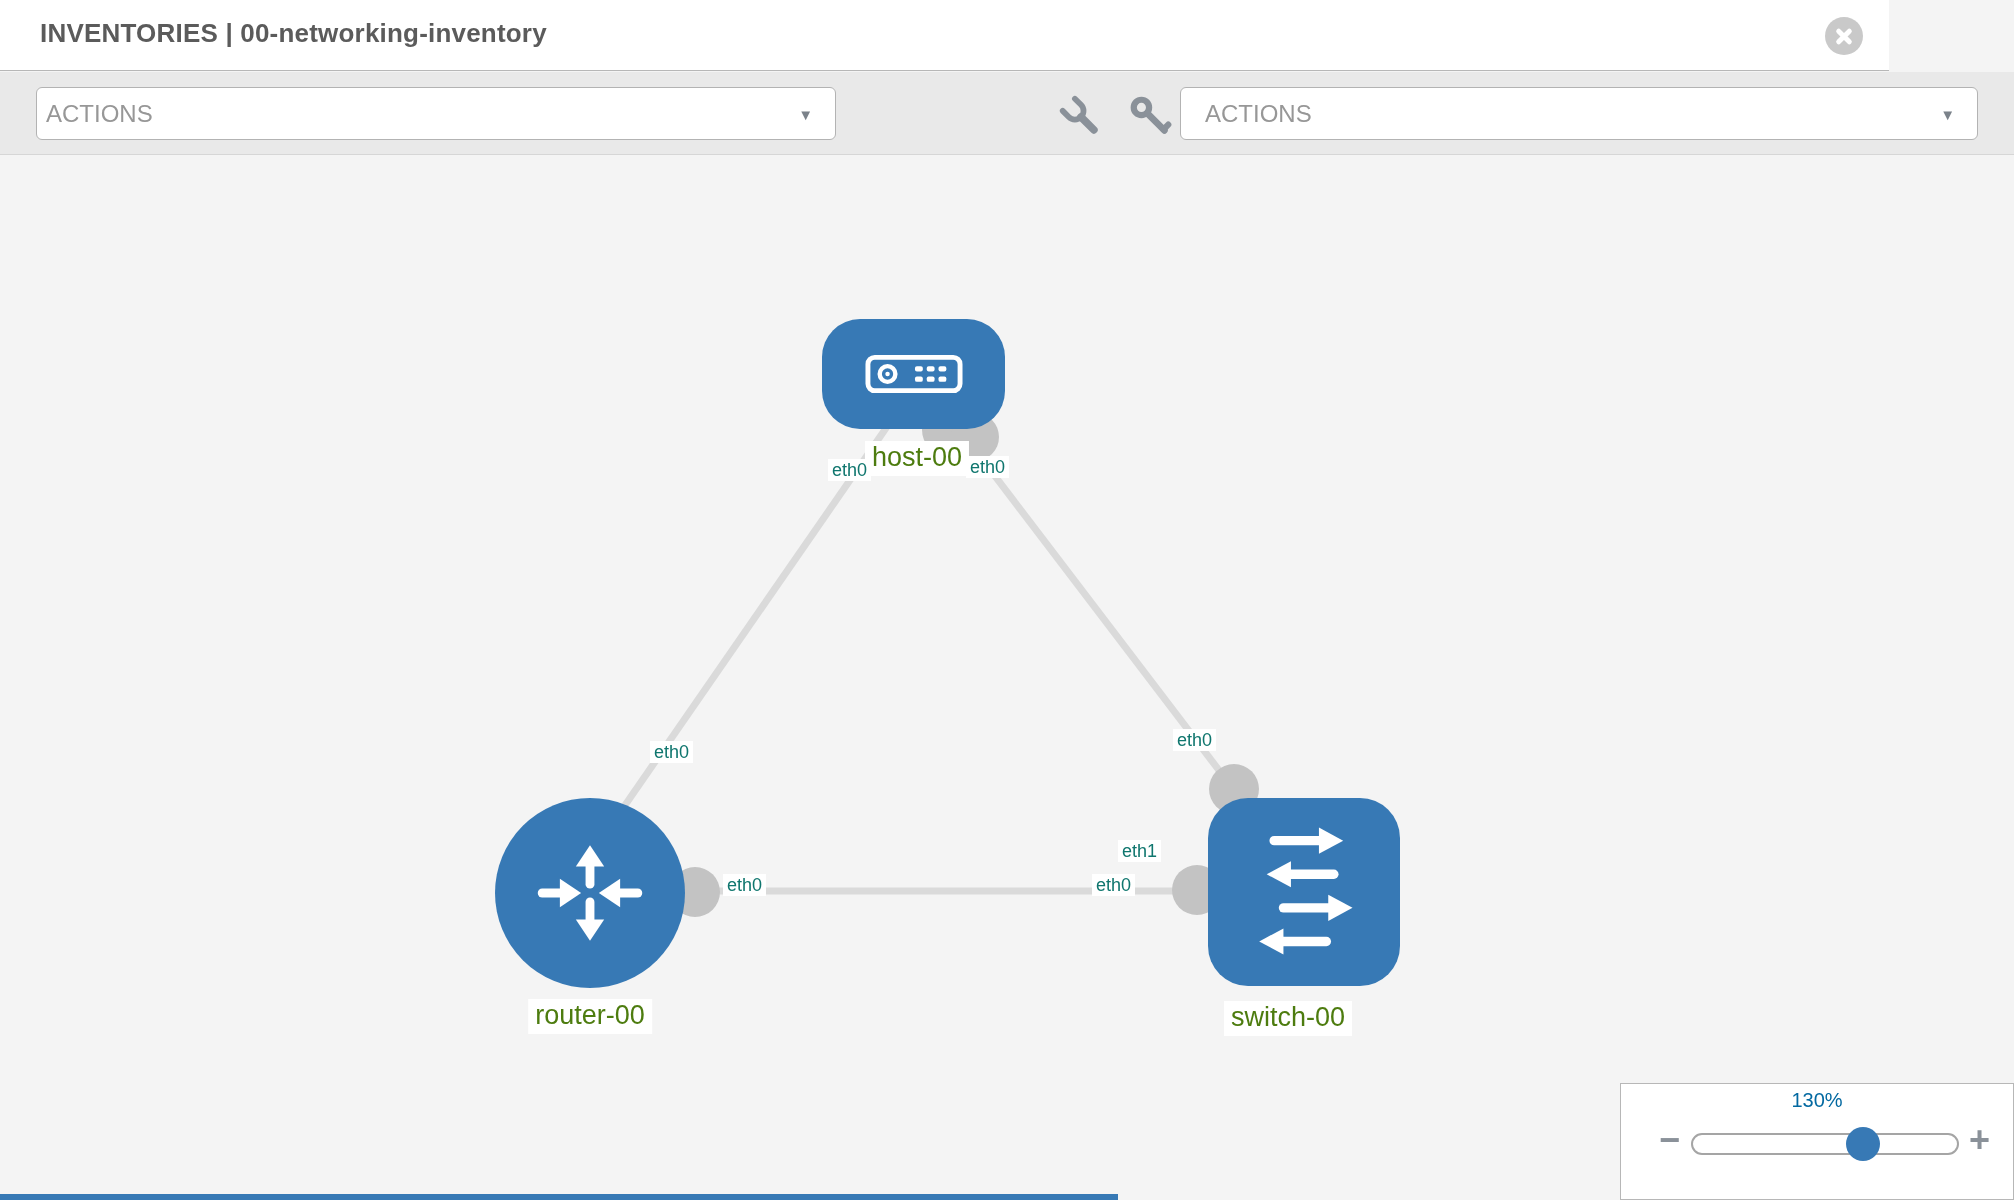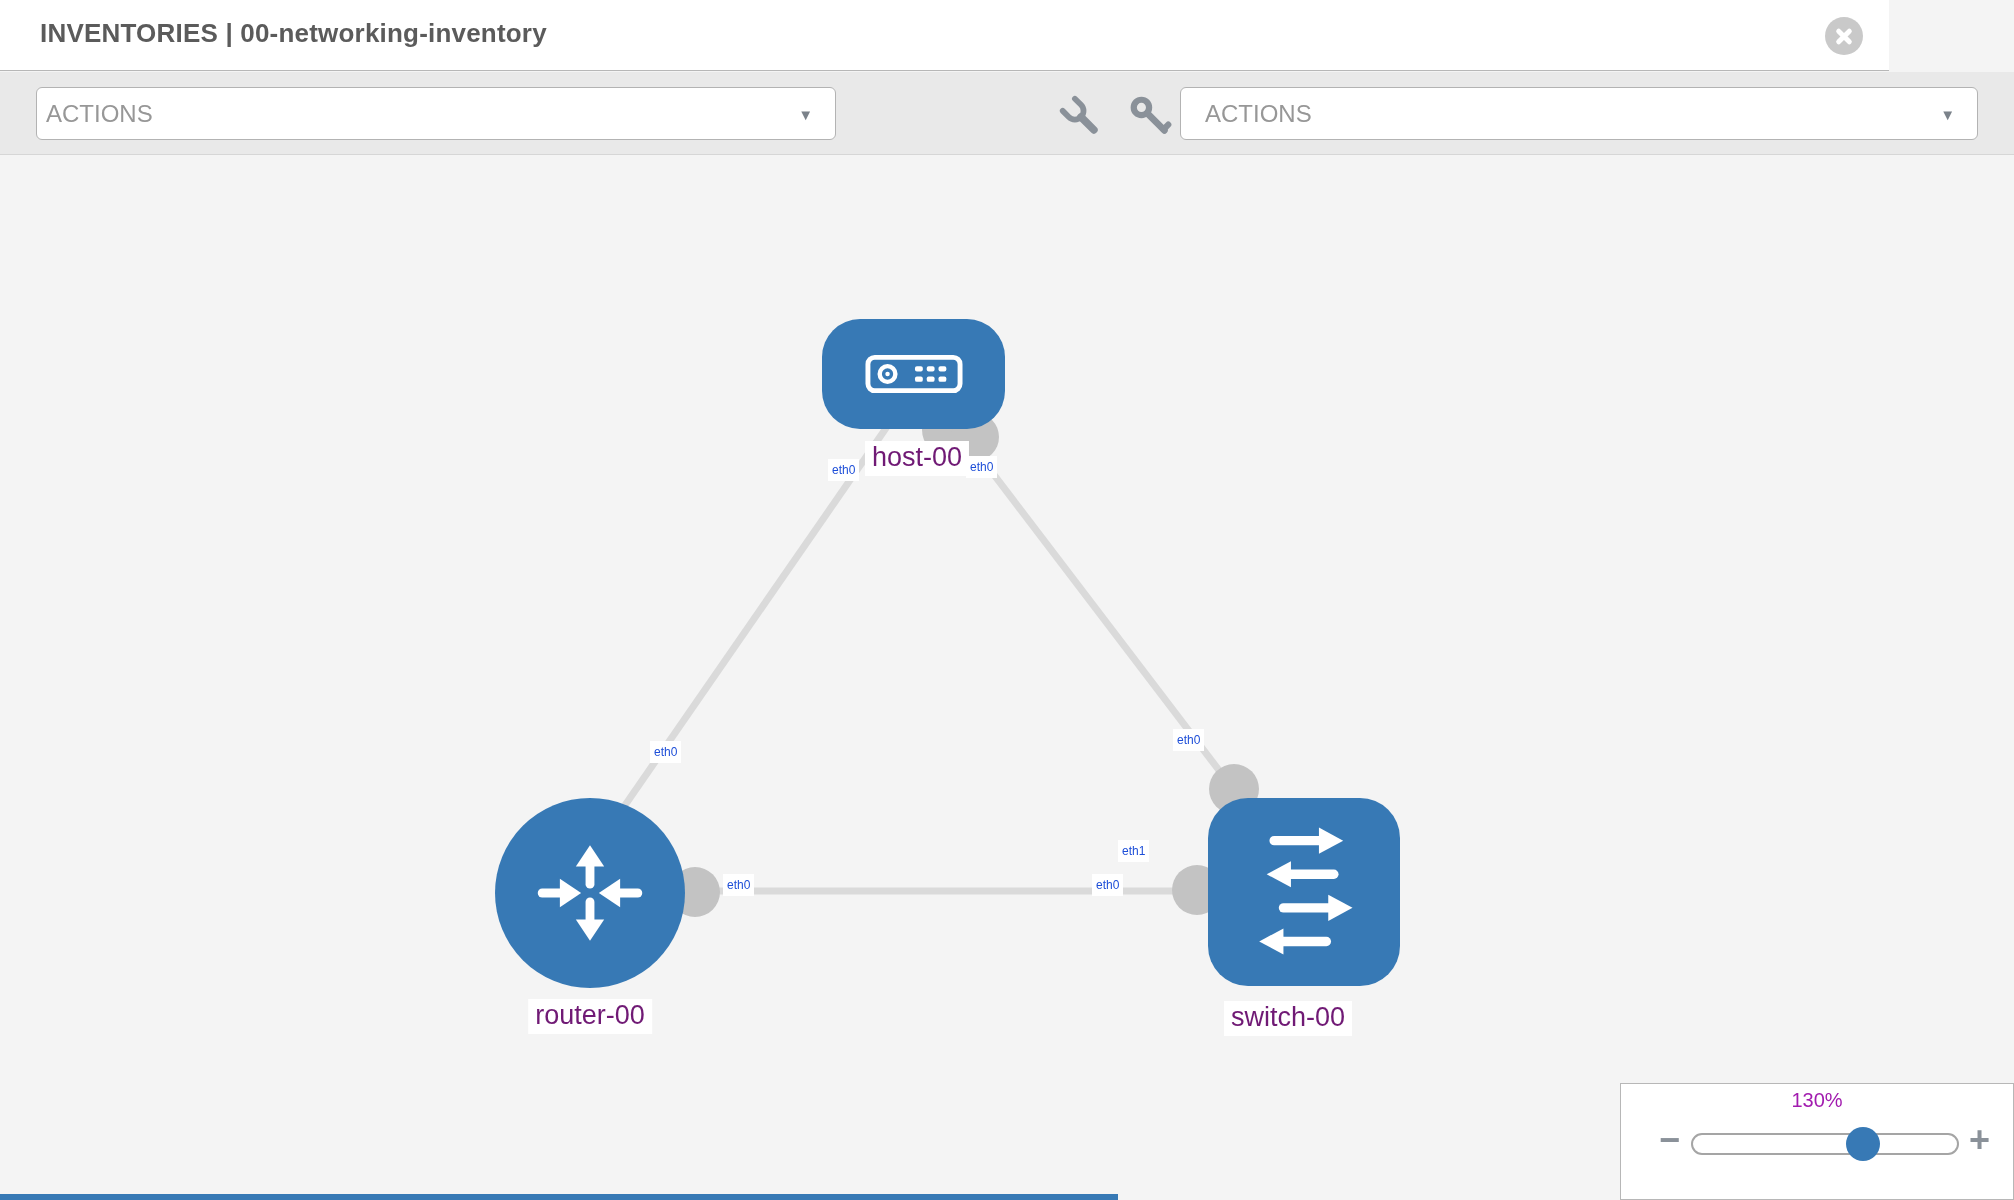--- a/index.html
+++ b/index.html
@@ -38,31 +38,31 @@
             background:#f4f4f4; }
   .net-svg { position:absolute; left:0; top:0; z-index:1; }
 
   .node { position:absolute; z-index:2; background:#3779b5; cursor:pointer;
           display:flex; align-items:center; justify-content:center; }
   .node.host   { left:822px; top:163px; width:183px; height:110px; border-radius:38px; }
   .node.router { left:495px; top:642px; width:190px; height:190px; border-radius:50%; }
   .node.switch { left:1208px; top:642px; width:192px; height:188px; border-radius:40px; }
 
   .node-label { position:absolute; z-index:3; transform:translateX(-50%);
-                background:#ffffff; color:#701a75; font-size:27px;
+                background:#ffffff; color:#4d7c0f; font-size:27px;
                 padding:1px 7px 3px; white-space:nowrap; }
-  .if-label   { position:absolute; z-index:3; background:#ffffff; color:#1d4ed8;
-                font-size:12px; line-height:20px; padding:1px 4px; white-space:nowrap; }
+  .if-label   { position:absolute; z-index:3; background:#ffffff; color:#0f766e;
+                font-size:18px; line-height:20px; padding:1px 4px; white-space:nowrap; }
   .if-label.over { z-index:4; }
 
   
   .zoom-panel { position:absolute; left:1620px; top:1083px; width:394px; height:117px;
                 background:#ffffff; border:1px solid #b7b7b7; z-index:11; }
   .zoom-level { position:absolute; left:0; top:5px; width:100%; text-align:center;
-                font-size:20px; color:#a21caf; }
+                font-size:20px; color:#0369a1; }
   .zoom-minus, .zoom-plus { position:absolute; top:38px; font-size:36px; font-weight:bold;
                 color:#8a9199; cursor:pointer; line-height:36px; }
   .zoom-minus { left:38px; }
   .zoom-plus  { left:348px; }
   .zoom-track { position:absolute; left:70px; top:49px; width:268px; height:22px;
                 border:2px solid #a5a5a5; border-radius:12px; background:#ffffff;
                 cursor:pointer; }
   .zoom-thumb { position:absolute; left:225px; top:43px; width:34px; height:34px;
                 border-radius:50%; background:#3779b5; cursor:grab; }
 

